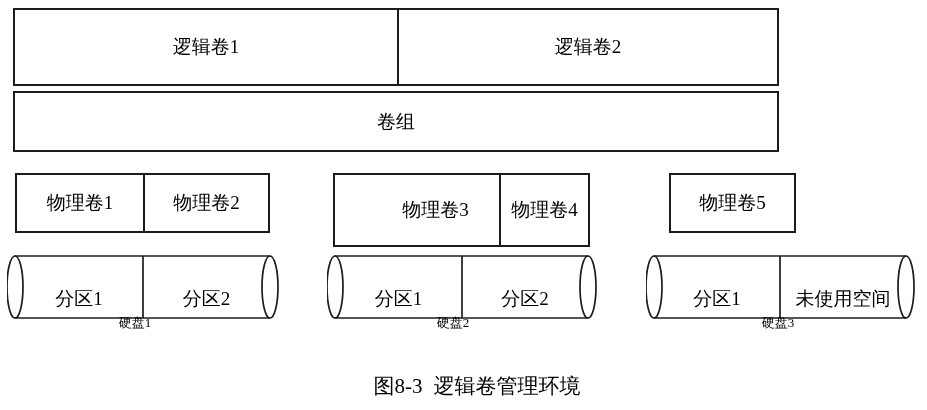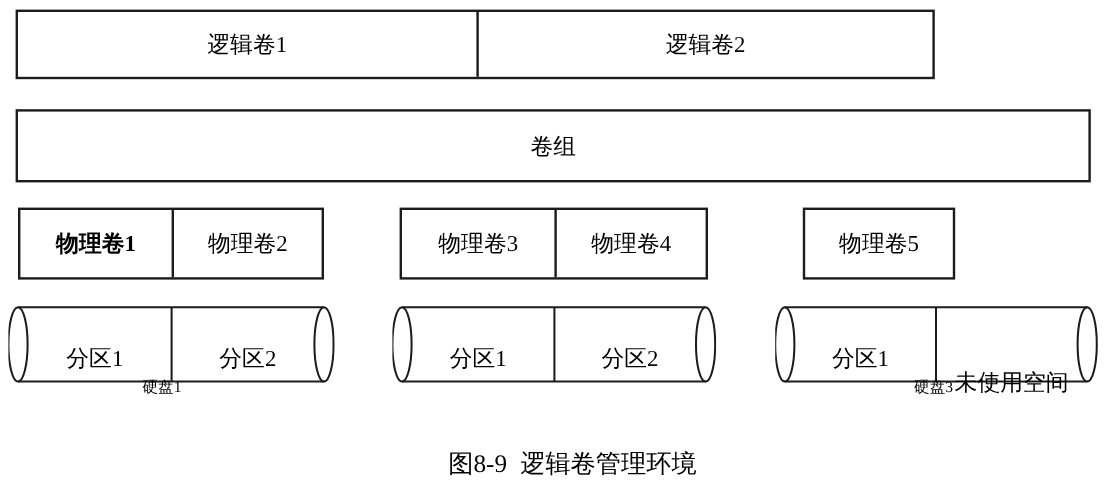--- a/index.html
+++ b/index.html
@@ -29,28 +29,28 @@
     align-items: center;
     justify-content: center;
     font-size: 19px;
     white-space: nowrap;
   }
   .cell.divided {
     flex: none;
     border-right: 2px solid #1c1c1c;
   }
   
-  .lv-row { left: 13px; top: 8px; width: 766px; height: 58px; }
+  .lv-row { left: 13px; top: 8px; width: 766px; height: 78px; }
   .lv-cell-1 { width: 382px; }
   
-  .vg-row { left: 13px; top: 91px; width: 896px; height: 61px; }
+  .vg-row { left: 13px; top: 91px; width: 766px; height: 61px; }
   
   .pv-box-1 { left: 15px;  top: 173px; width: 255px; height: 60px; }
-  .pv1-cell-1 { width: 126px; font-weight: bold; }
-  .pv-box-2 { left: 333px; top: 173px; width: 257px; height: 60px; }
+  .pv1-cell-1 { width: 126px; }
+  .pv-box-2 { left: 333px; top: 173px; width: 257px; height: 74px; padding-left: 37px; }
   .pv2-cell-1 { width: 127px; }
   .pv-box-3 { left: 653px; top: 173px; width: 127px; height: 60px; margin-left: 16px; }
   
   .cyl {
     position: absolute;
     top: 254px;
   }
   .cyl line, .cyl ellipse {
     stroke: #1c1c1c;
     stroke-width: 1.7;
@@ -67,21 +67,21 @@
     align-items: center;
     justify-content: center;
     font-size: 19px;
     white-space: nowrap;
   }
   .p1a { left: 15px;  width: 128px; }
   .p1b { left: 143px; width: 127px; }
   .p2a { left: 335px; width: 127px; }
   .p2b { left: 462px; width: 126px; }
   .p3a { left: 654px; width: 126px; }
-  .p3b { left: 780px; width: 126px; margin-top: 20px; }
+  .p3b { left: 780px; width: 126px; }
   
   .disk-name {
     position: absolute;
     top: 314px;
     width: 270px;
     text-align: center;
     font-size: 13px;
     white-space: nowrap;
   }
   .dn-1 { left: 0px;   }
@@ -169,19 +169,20 @@
   </svg>
 
   <div class="part-label p1a">分区1</div>
   <div class="part-label p1b">分区2</div>
   <div class="part-label p2a">分区1</div>
   <div class="part-label p2b">分区2</div>
   <div class="part-label p3a">分区1</div>
   <div class="part-label p3b">未使用空间</div>
 
   <div class="disk-name dn-1">硬盘1</div>
+  <div class="disk-name dn-2">硬盘2</div>
   <div class="disk-name dn-3">硬盘3</div>
 
   <div class="caption">
-    <span class="caption-number">图8-9</span><span class="caption-title">逻辑卷管理环境</span>
+    <span class="caption-number">图8-3</span><span class="caption-title">逻辑卷管理环境</span>
   </div>
 
 </div>
 
 </body></html>

